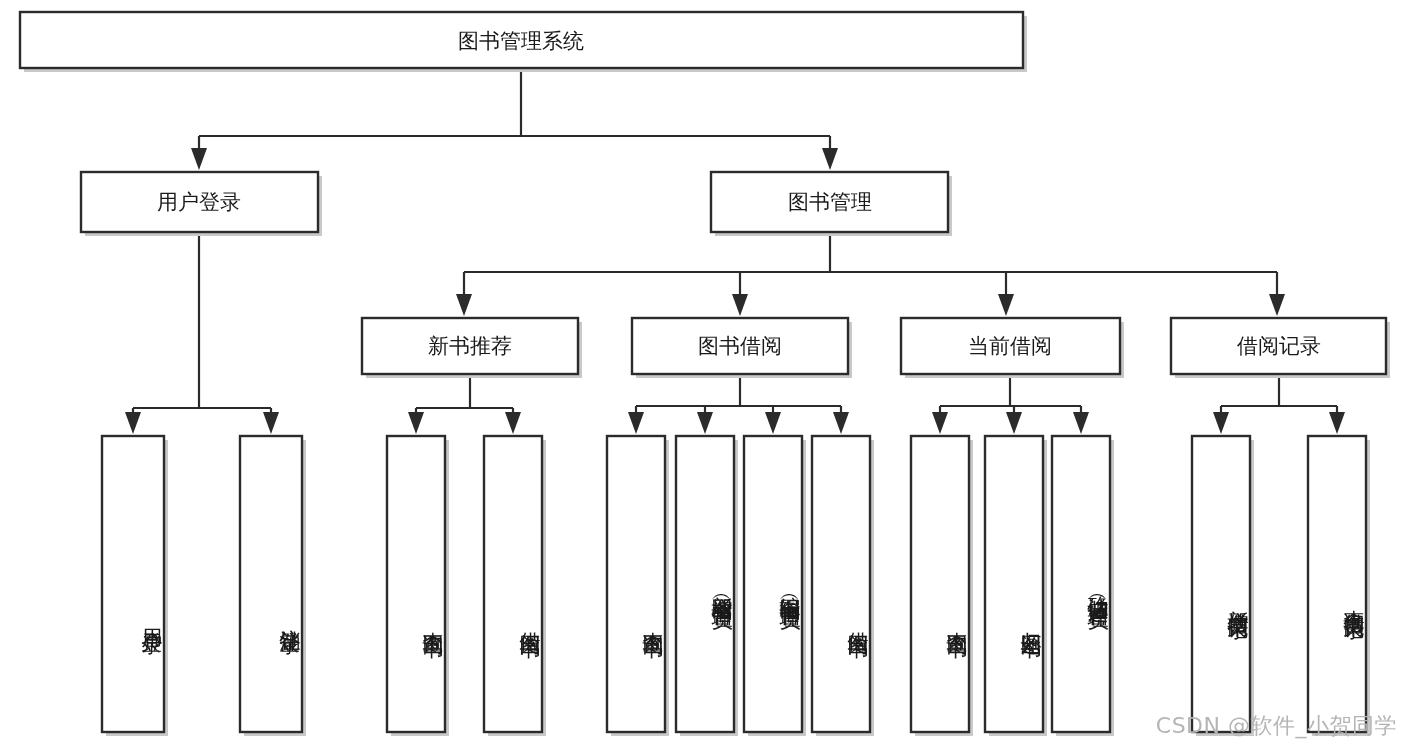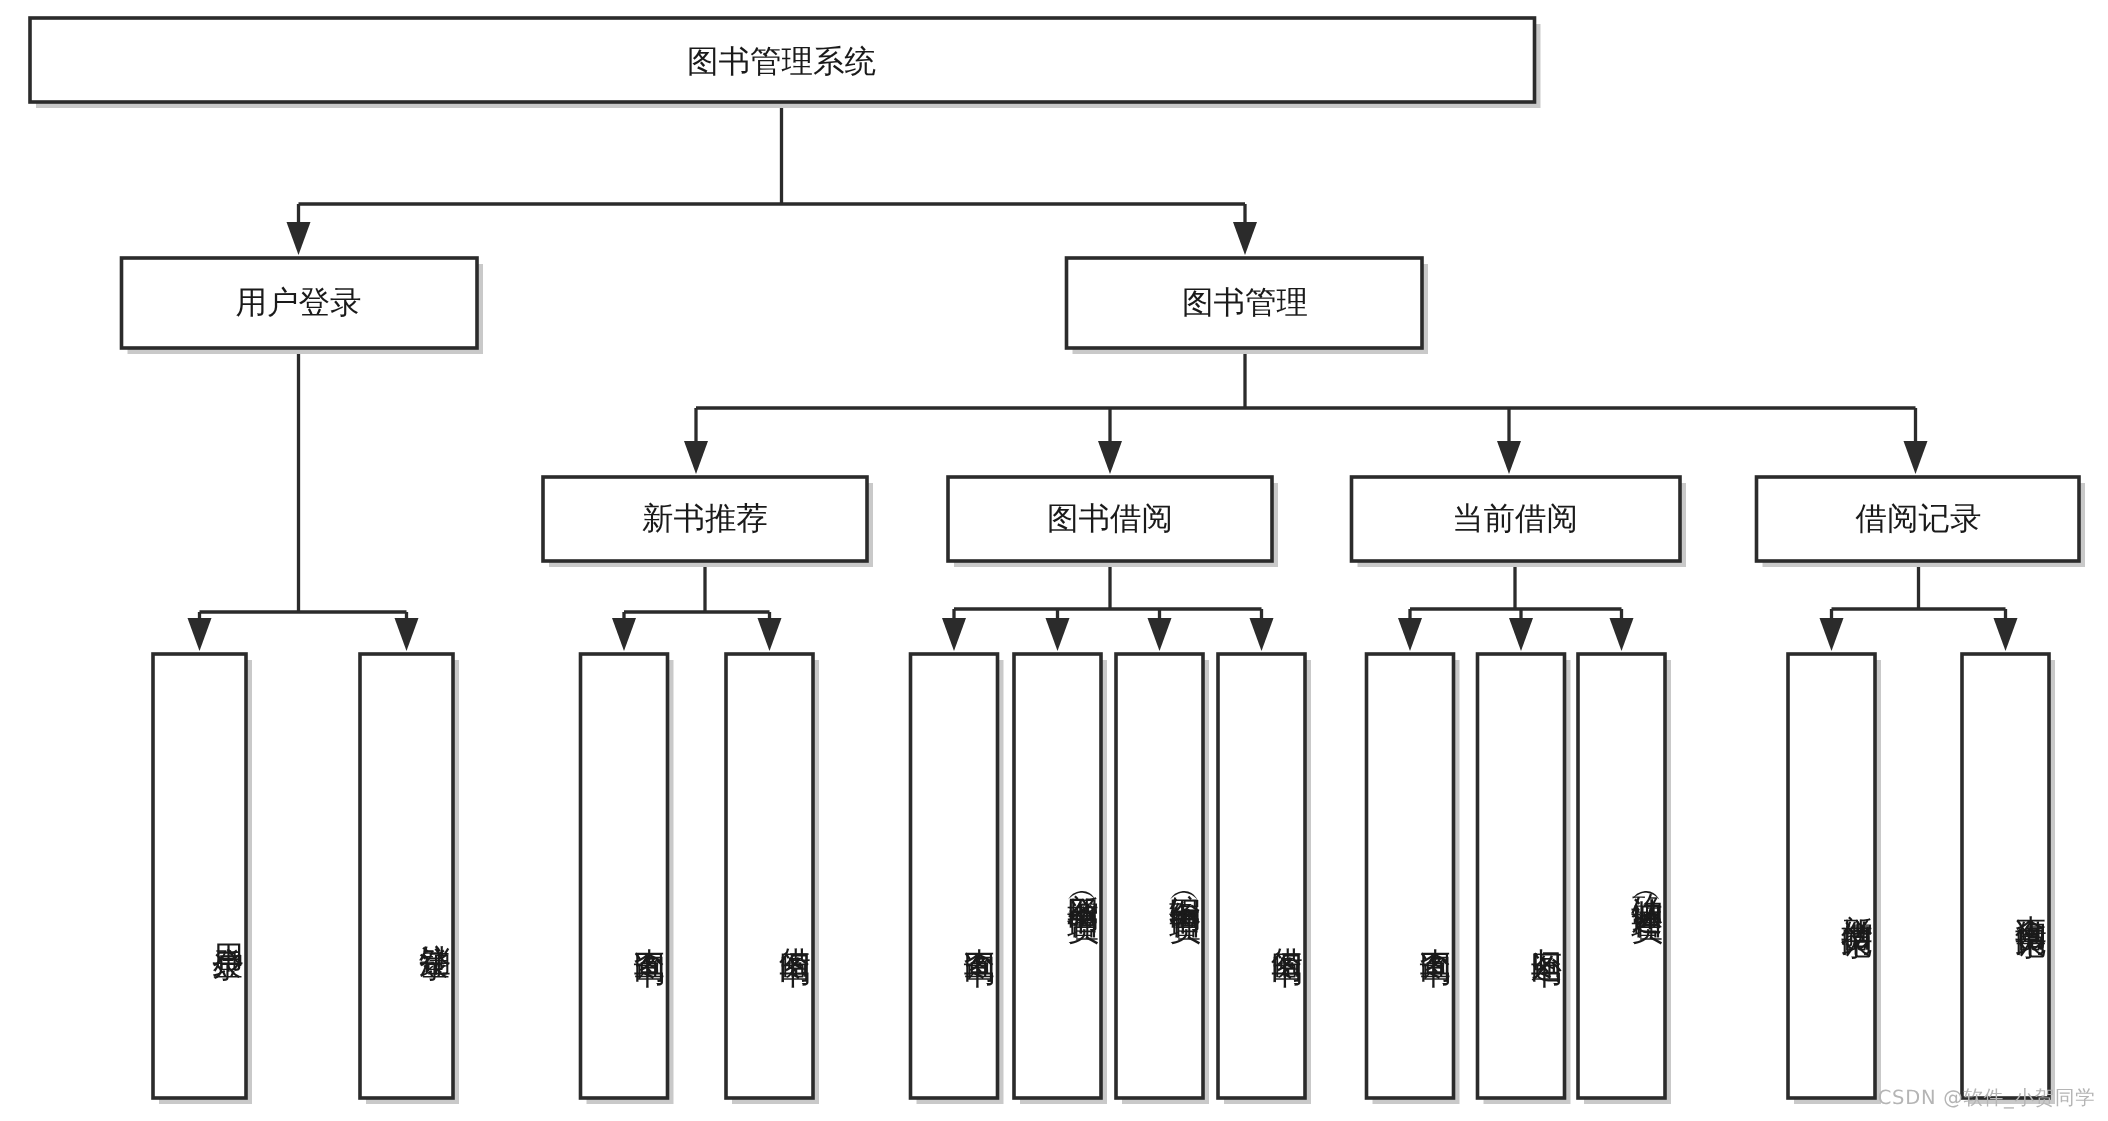--- a/index.html
+++ b/index.html
@@ -66,21 +66,21 @@
     justify-content: center;
     text-align: center;
     white-space: nowrap;
     pointer-events: none;
   }
   .watermark {
     position: absolute;
     right: 8px;
     bottom: 6px;
     font-family: "DejaVu Sans", "Liberation Sans", sans-serif;
-    font-size: 13px;
+    font-size: 22px;
     color: #b5b5b5;
     letter-spacing: 0.5px;
     white-space: nowrap;
   }
 </style>
 </head>
 <body>
 
 <div id="diagram-root">
 

